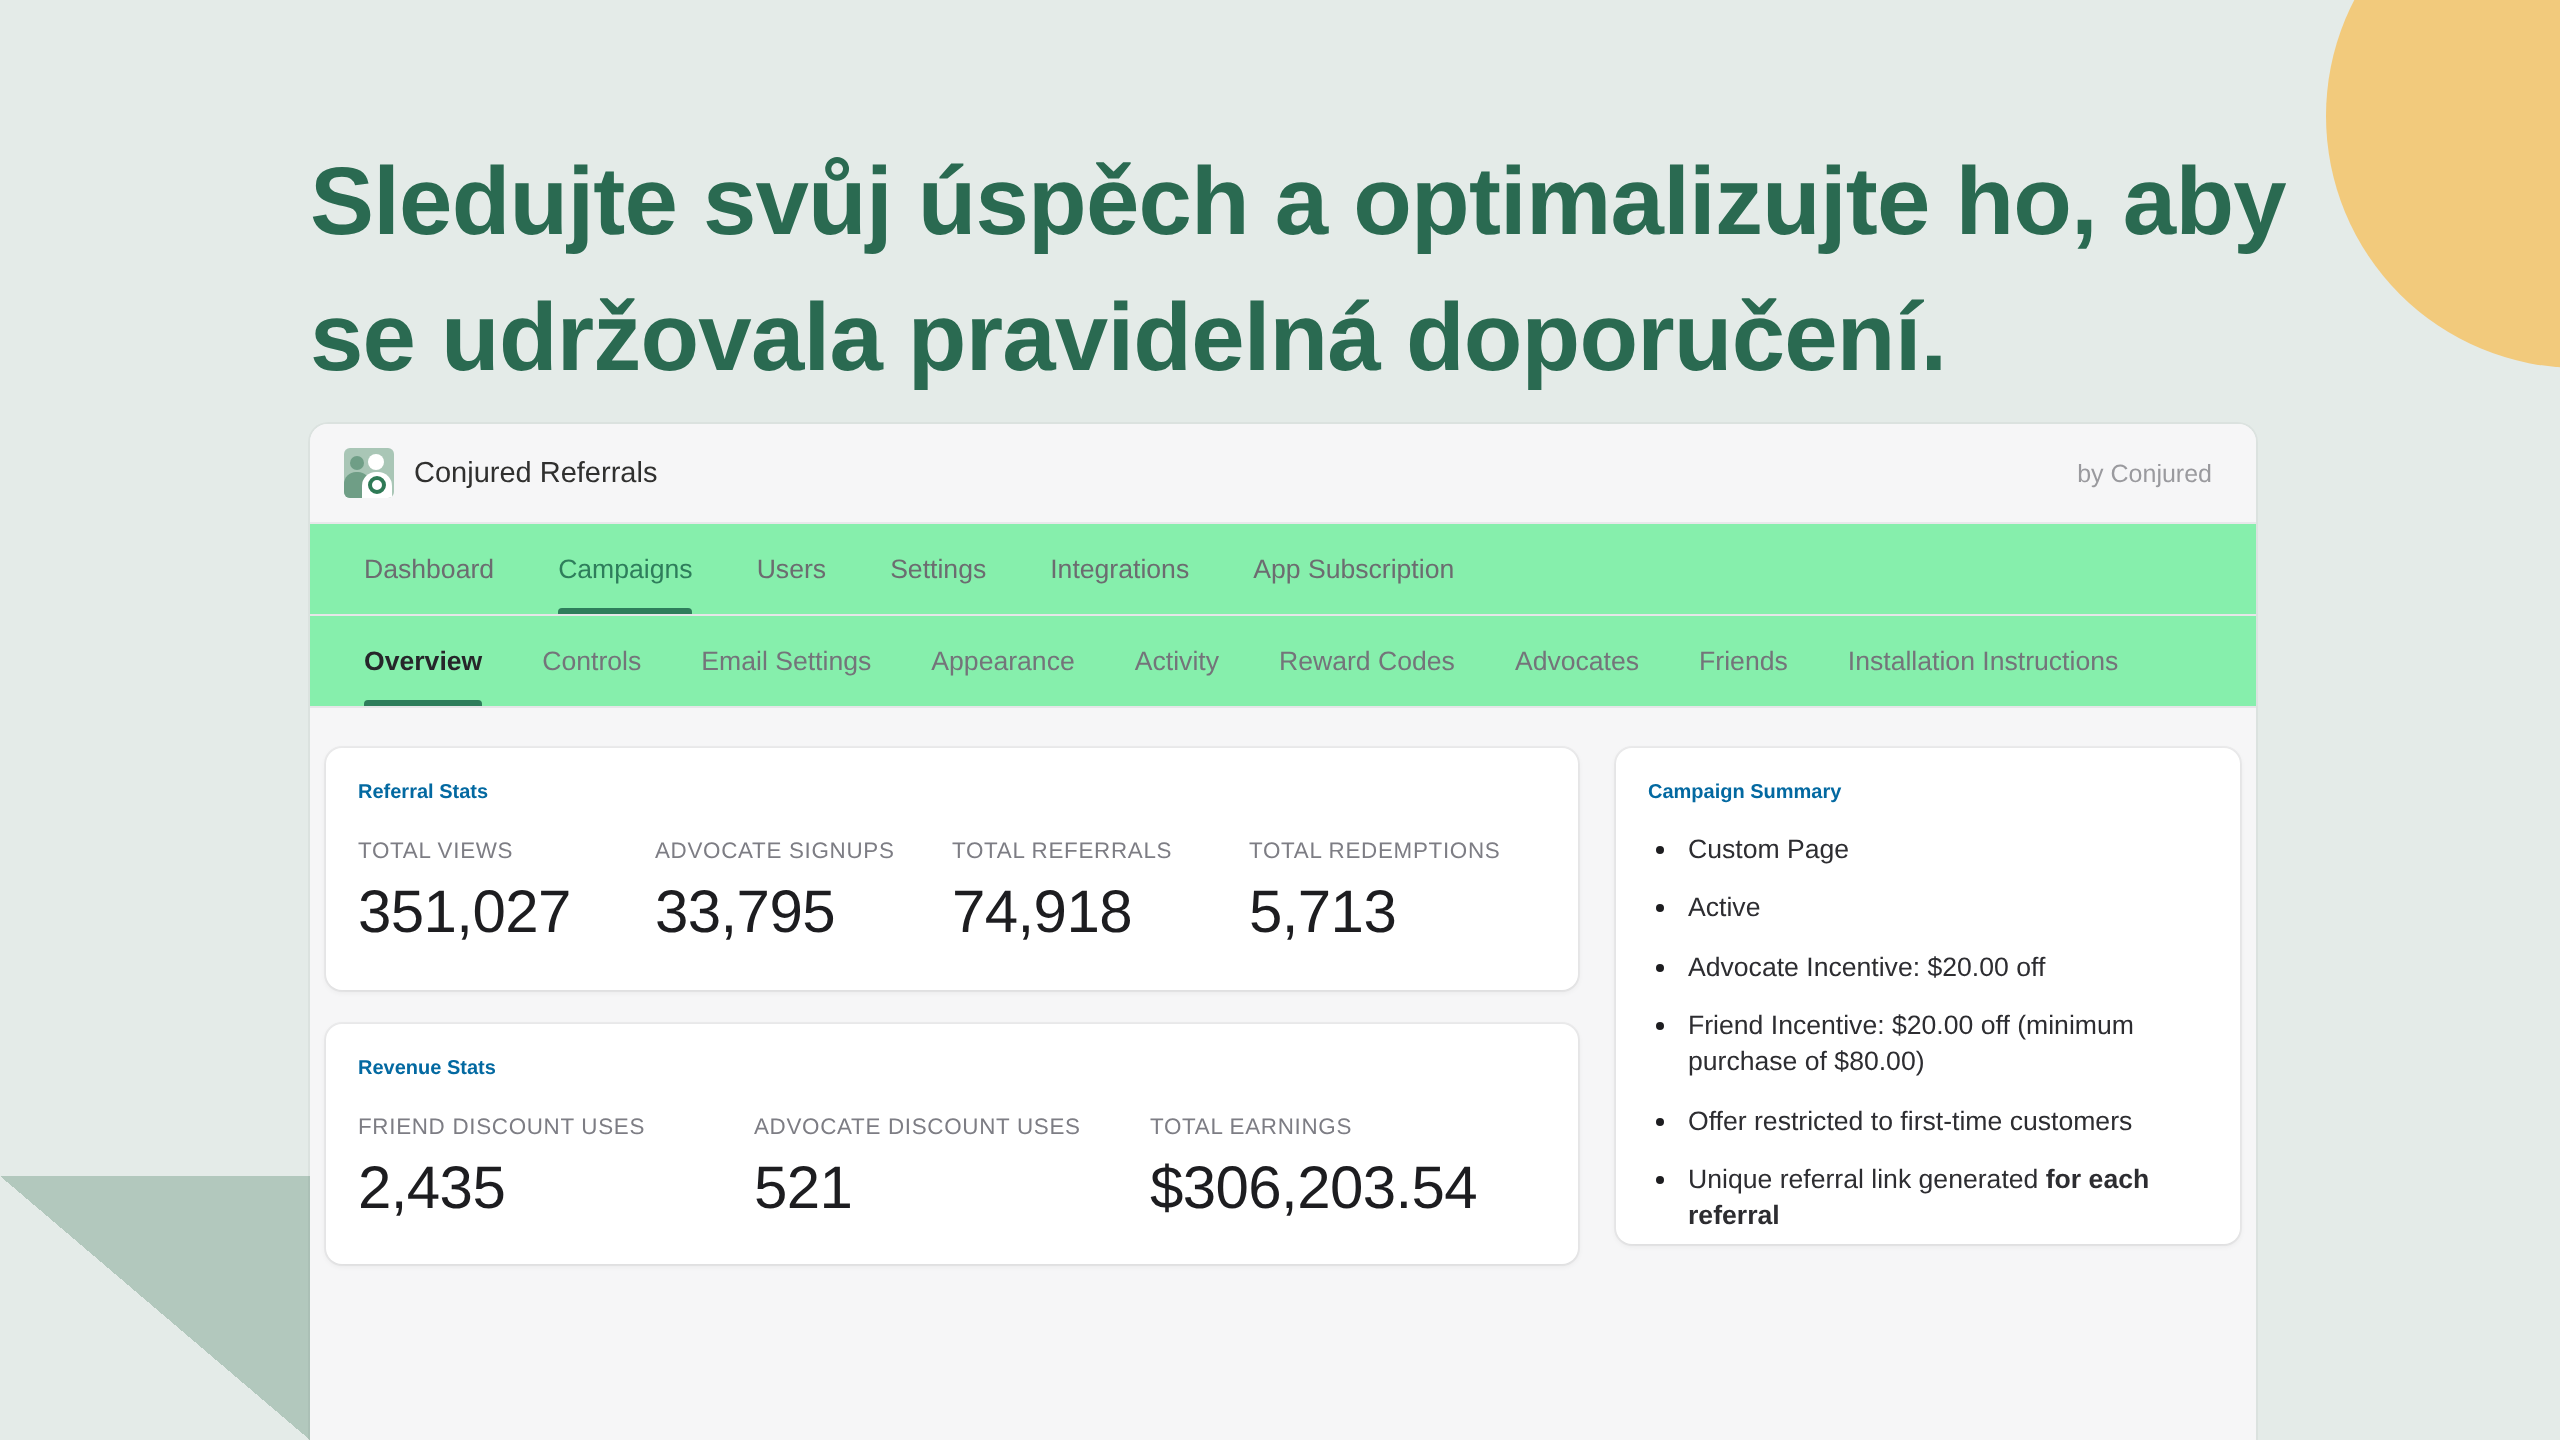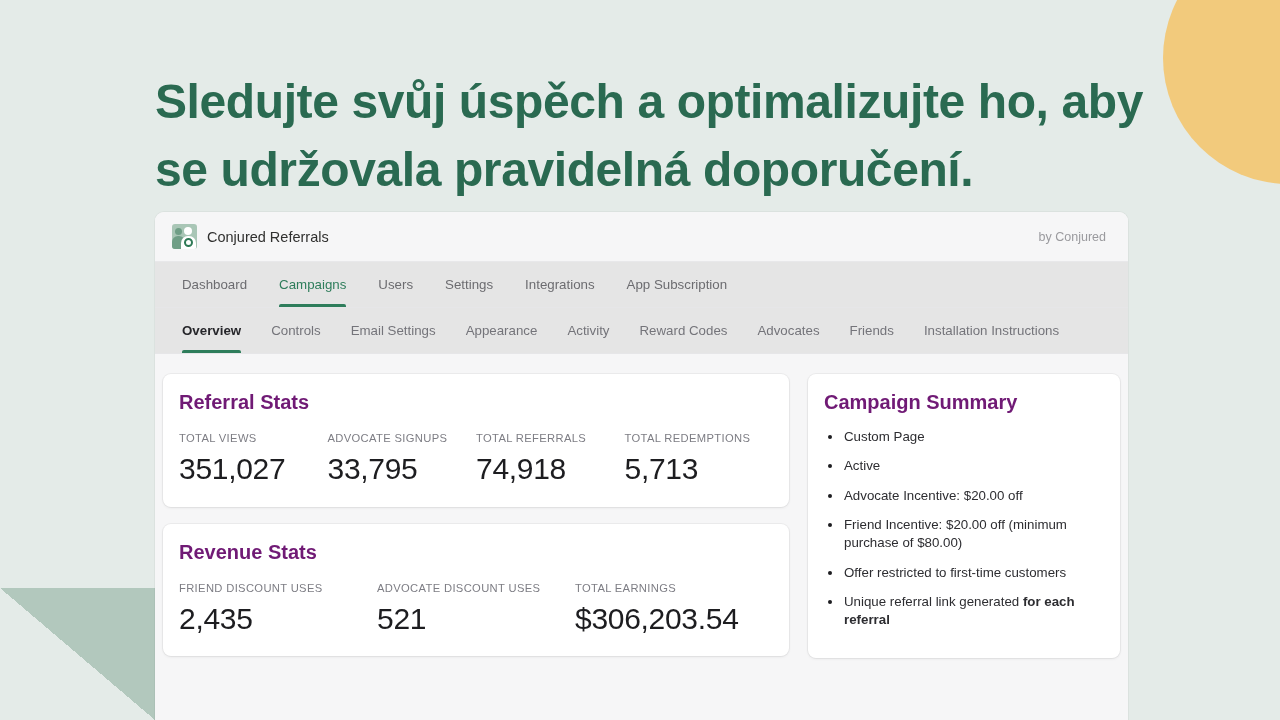--- a/index.html
+++ b/index.html
@@ -121,21 +121,21 @@
   }
   .topbar-right {
     margin-left: auto;
     font-size: 12.5px;
     color: #9a9a9e;
   }
 
   
   .nav-primary {
     height: 46px;
-    background: #e5e5e5;
+    background: #86efac;
     display: flex;
     align-items: stretch;
     padding: 0 17px;
     border-bottom: 1px solid #e6e6e8;
     gap: 0;
   }
   .nav-primary .nav-item {
     display: flex;
     align-items: center;
     font-size: 13.3px;
@@ -154,21 +154,21 @@
     left: 16px; right: 16px; bottom: 0;
     height: 3px;
     background: #2e7d5b;
     border-radius: 2px 2px 0 0;
   }
   .nav-primary .nav-item:first-child.active::after { left: 10px; }
 
   
   .nav-secondary {
     height: 46px;
-    background: #e5e5e5;
+    background: #86efac;
     display: flex;
     align-items: stretch;
     padding: 0 17px;
     border-bottom: 1px solid #e6e6e8;
   }
   .nav-secondary .tab-item {
     display: flex;
     align-items: center;
     font-size: 13.3px;
     color: #74747a;
@@ -207,23 +207,23 @@
   .col-right {
     flex: 1 1 auto;
   }
 
   .card {
     background: #ffffff;
     border-radius: 8px;
     box-shadow: 0 0 0 1px rgba(20,20,20,0.045), 0 1px 3px rgba(20,20,20,0.07);
   }
   .card-title {
-    font-size: 20px;
+    font-size: 10px;
     font-weight: bold;
-    color: #701a75;
+    color: #0369a1;
     padding: 17px 16px 0 16px;
   }
 
   .stats-row {
     display: flex;
     padding: 18px 16px 22px 16px;
   }
   .stat-4 { width: 25.4%; }
   .stat-3 { width: 34%; }
   .stat-label {
@@ -236,21 +236,21 @@
   }
   .stat-value {
     font-size: 30px;
     font-weight: normal;
     color: #1d1d20;
     letter-spacing: -0.3px;
     line-height: 1.05;
   }
 
   .summary-card {
-    padding-bottom: 28px;
+    padding-bottom: 4px;
   }
   .summary-list {
     list-style: none;
     padding: 14px 18px 0 18px;
   }
   .summary-list li {
     position: relative;
     padding-left: 18px;
     font-size: 13.3px;
     line-height: 1.38;

